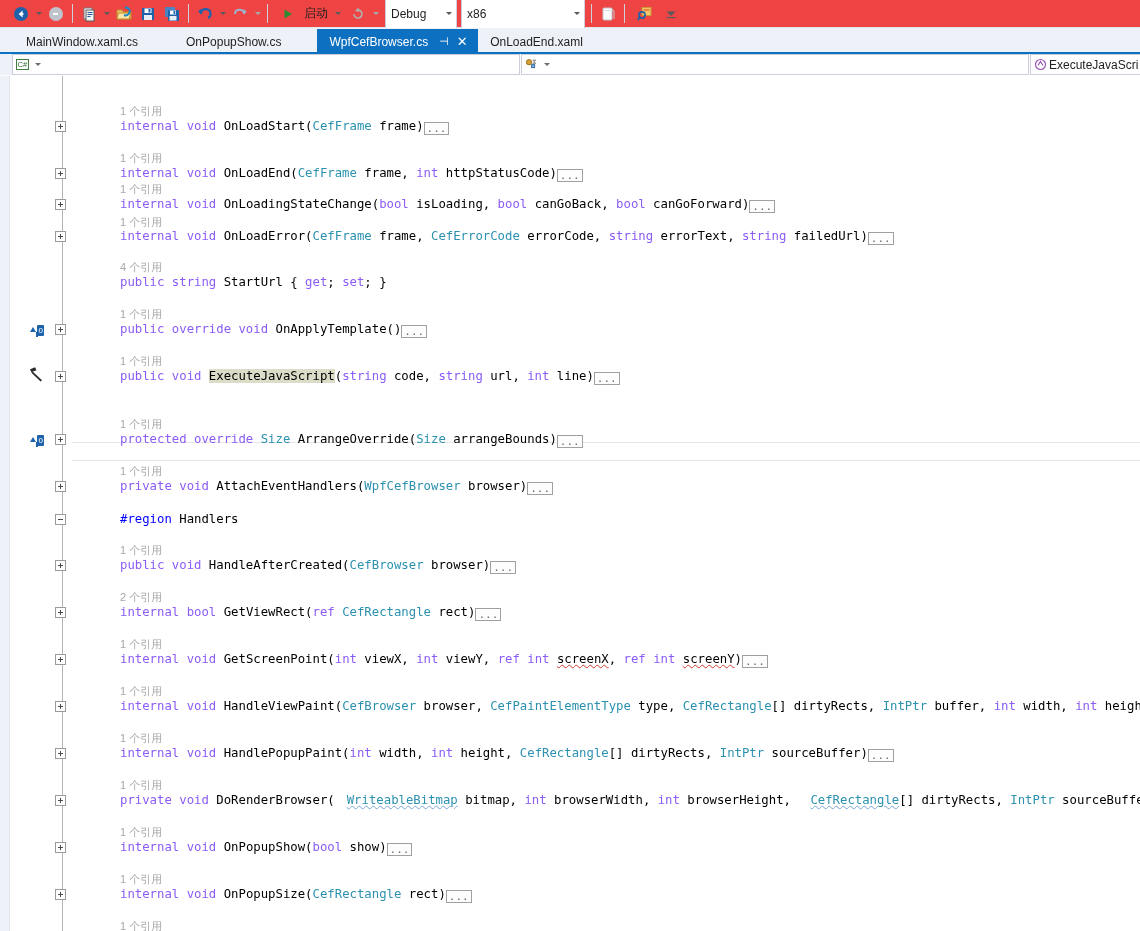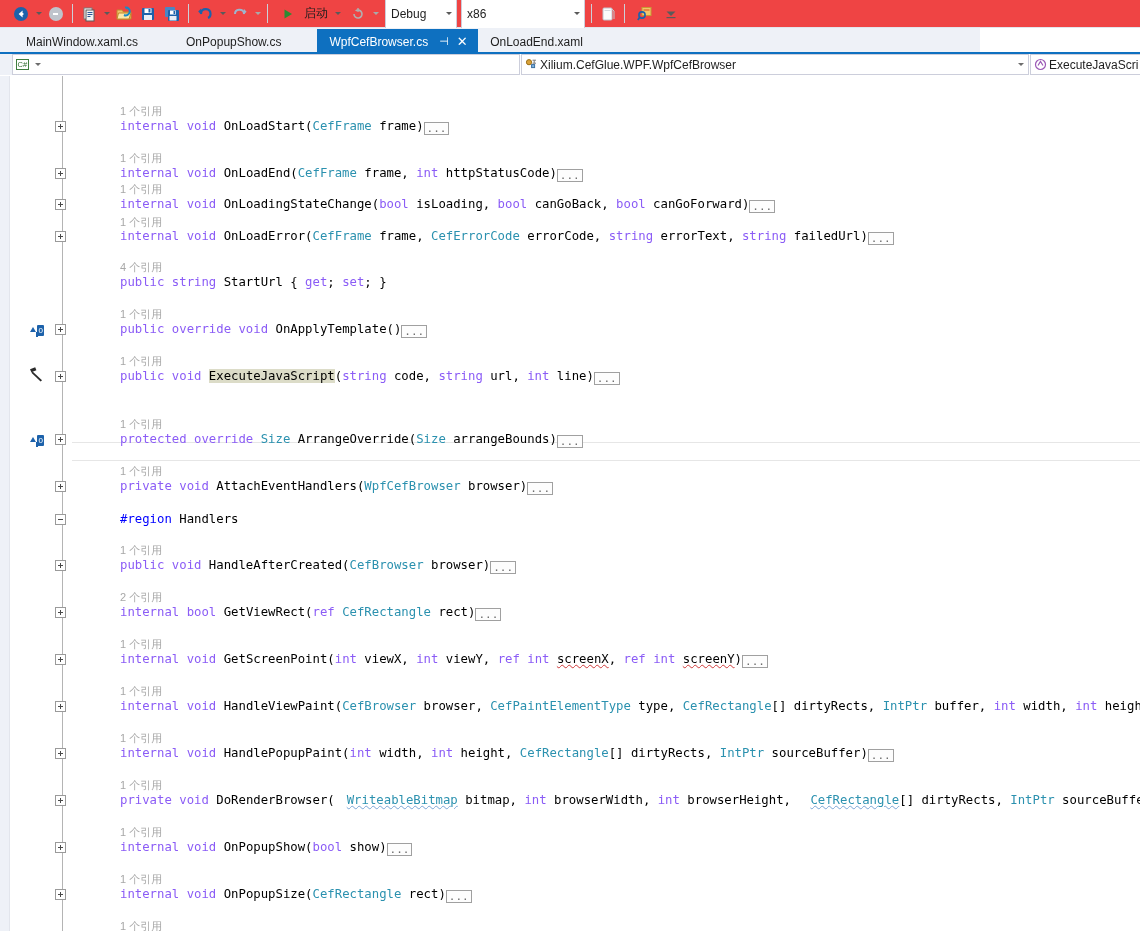--- a/index.html
+++ b/index.html
@@ -71,21 +71,21 @@
     border-left: 3px solid transparent;
     border-right: 3px solid transparent;
     border-top: 3px solid #5a5a5a;
   }
   #combo-config { width: 72px; }
   #combo-platform { width: 124px; }
 
   
   .tabstrip {
     position: absolute; left: 0; top: 28px;
-    width: 980px; height: 26px;
+    width: 1140px; height: 26px;
     background: #eef1f7;
     display: flex; align-items: flex-end;
     box-sizing: border-box;
   }
   .tabstrip::after{
     content:""; position:absolute; left:0; bottom:0; width:1140px; height:2px;
     background:#0e70c0;
   }
   .tab {
     height: 25px;
@@ -468,21 +468,20 @@
   </div>
 
   <div class="nav-combo" id="nav-type">
     <span class="nav-ico">
       <svg width="14" height="13" viewBox="0 0 14 13">
         <circle cx="5" cy="4.2" r="2.6" fill="#d9a23a" stroke="#9c6f16"></circle>
         <path d="M8.5 2.2 h3.5 M8.5 5.2 h3.5 M10.2 2.2 v3" stroke="#7a7a7a" stroke-width="1"></path>
         <rect x="7.6" y="6.6" width="3" height="3" fill="#7fb3df" stroke="#3d6f9e"></rect>
       </svg>
     </span>
-    <span class="nav-text">Xilium.CefGlue.WPF.WpfCefBrowser</span>
     <span class="nav-drop"></span>
   </div>
 
   <div class="nav-combo" id="nav-member">
     <span class="nav-ico">
       <svg width="13" height="13" viewBox="0 0 13 13">
         <circle cx="6.5" cy="6.5" r="5" fill="none" stroke="#9b59b6" stroke-width="1.2"></circle>
         <path d="M4 7.5 L6.5 3.5 L9 7.5" fill="none" stroke="#9b59b6" stroke-width="1.2"></path>
       </svg>
     </span>

